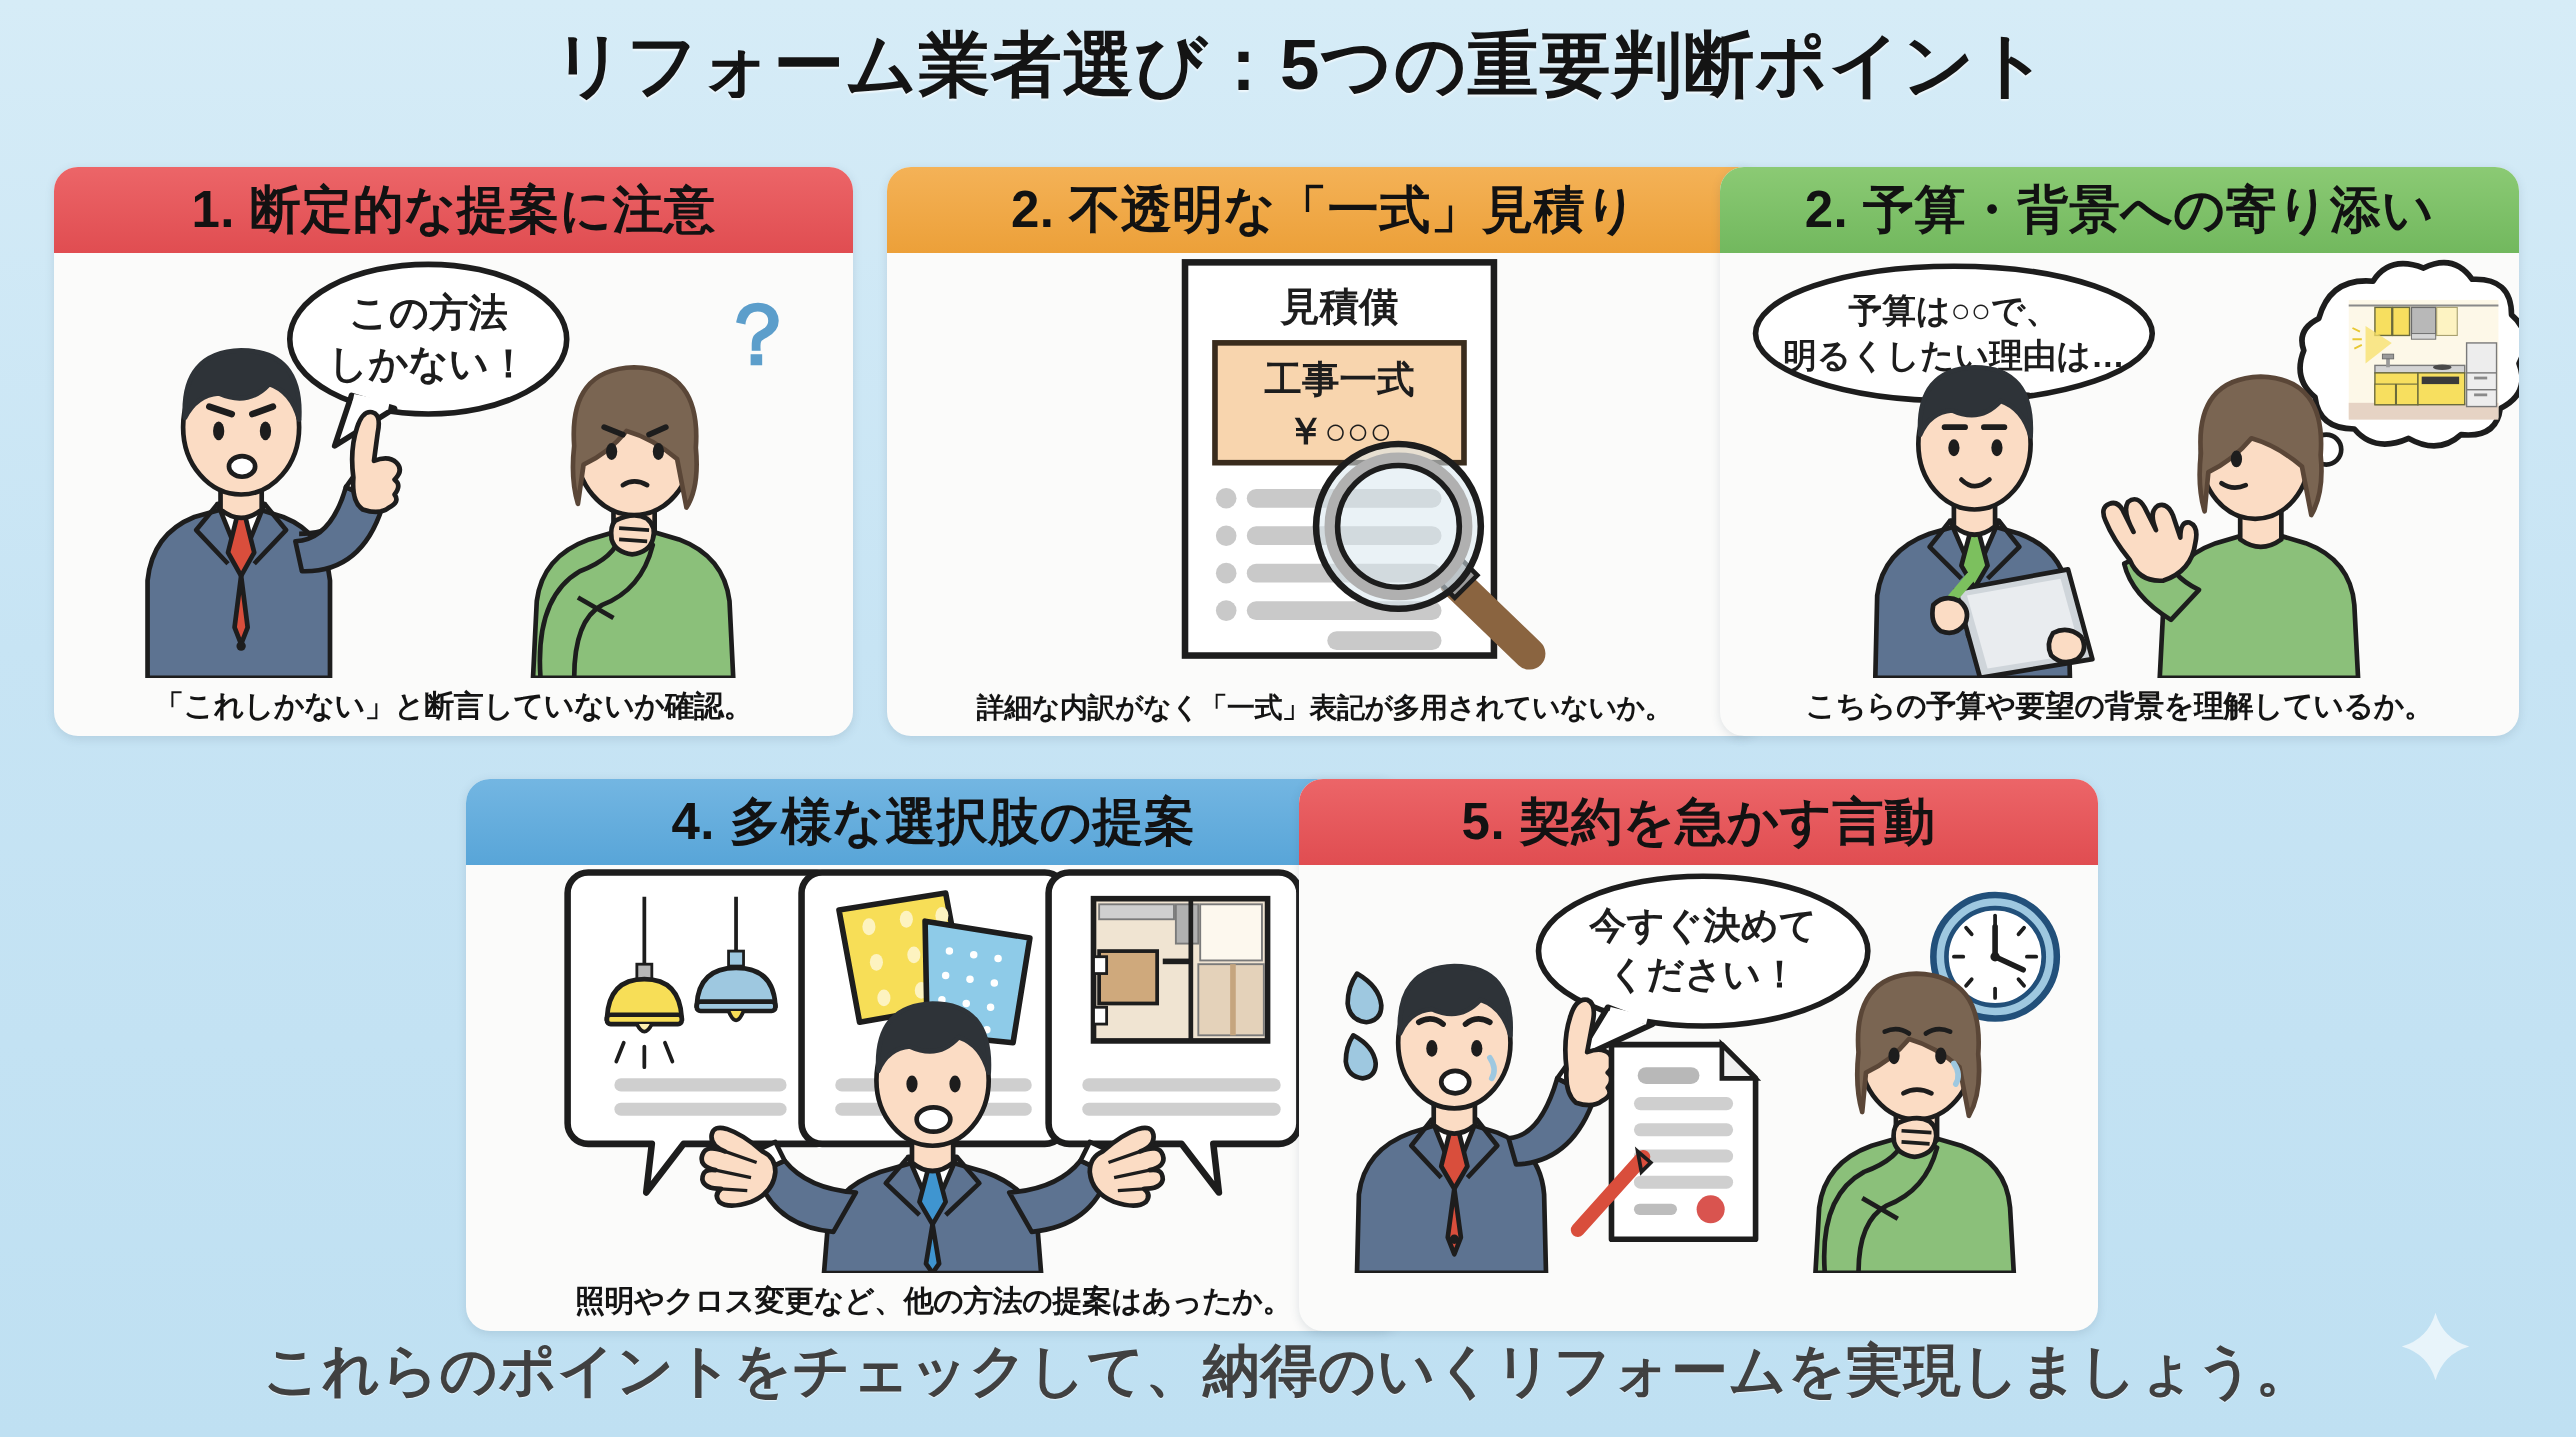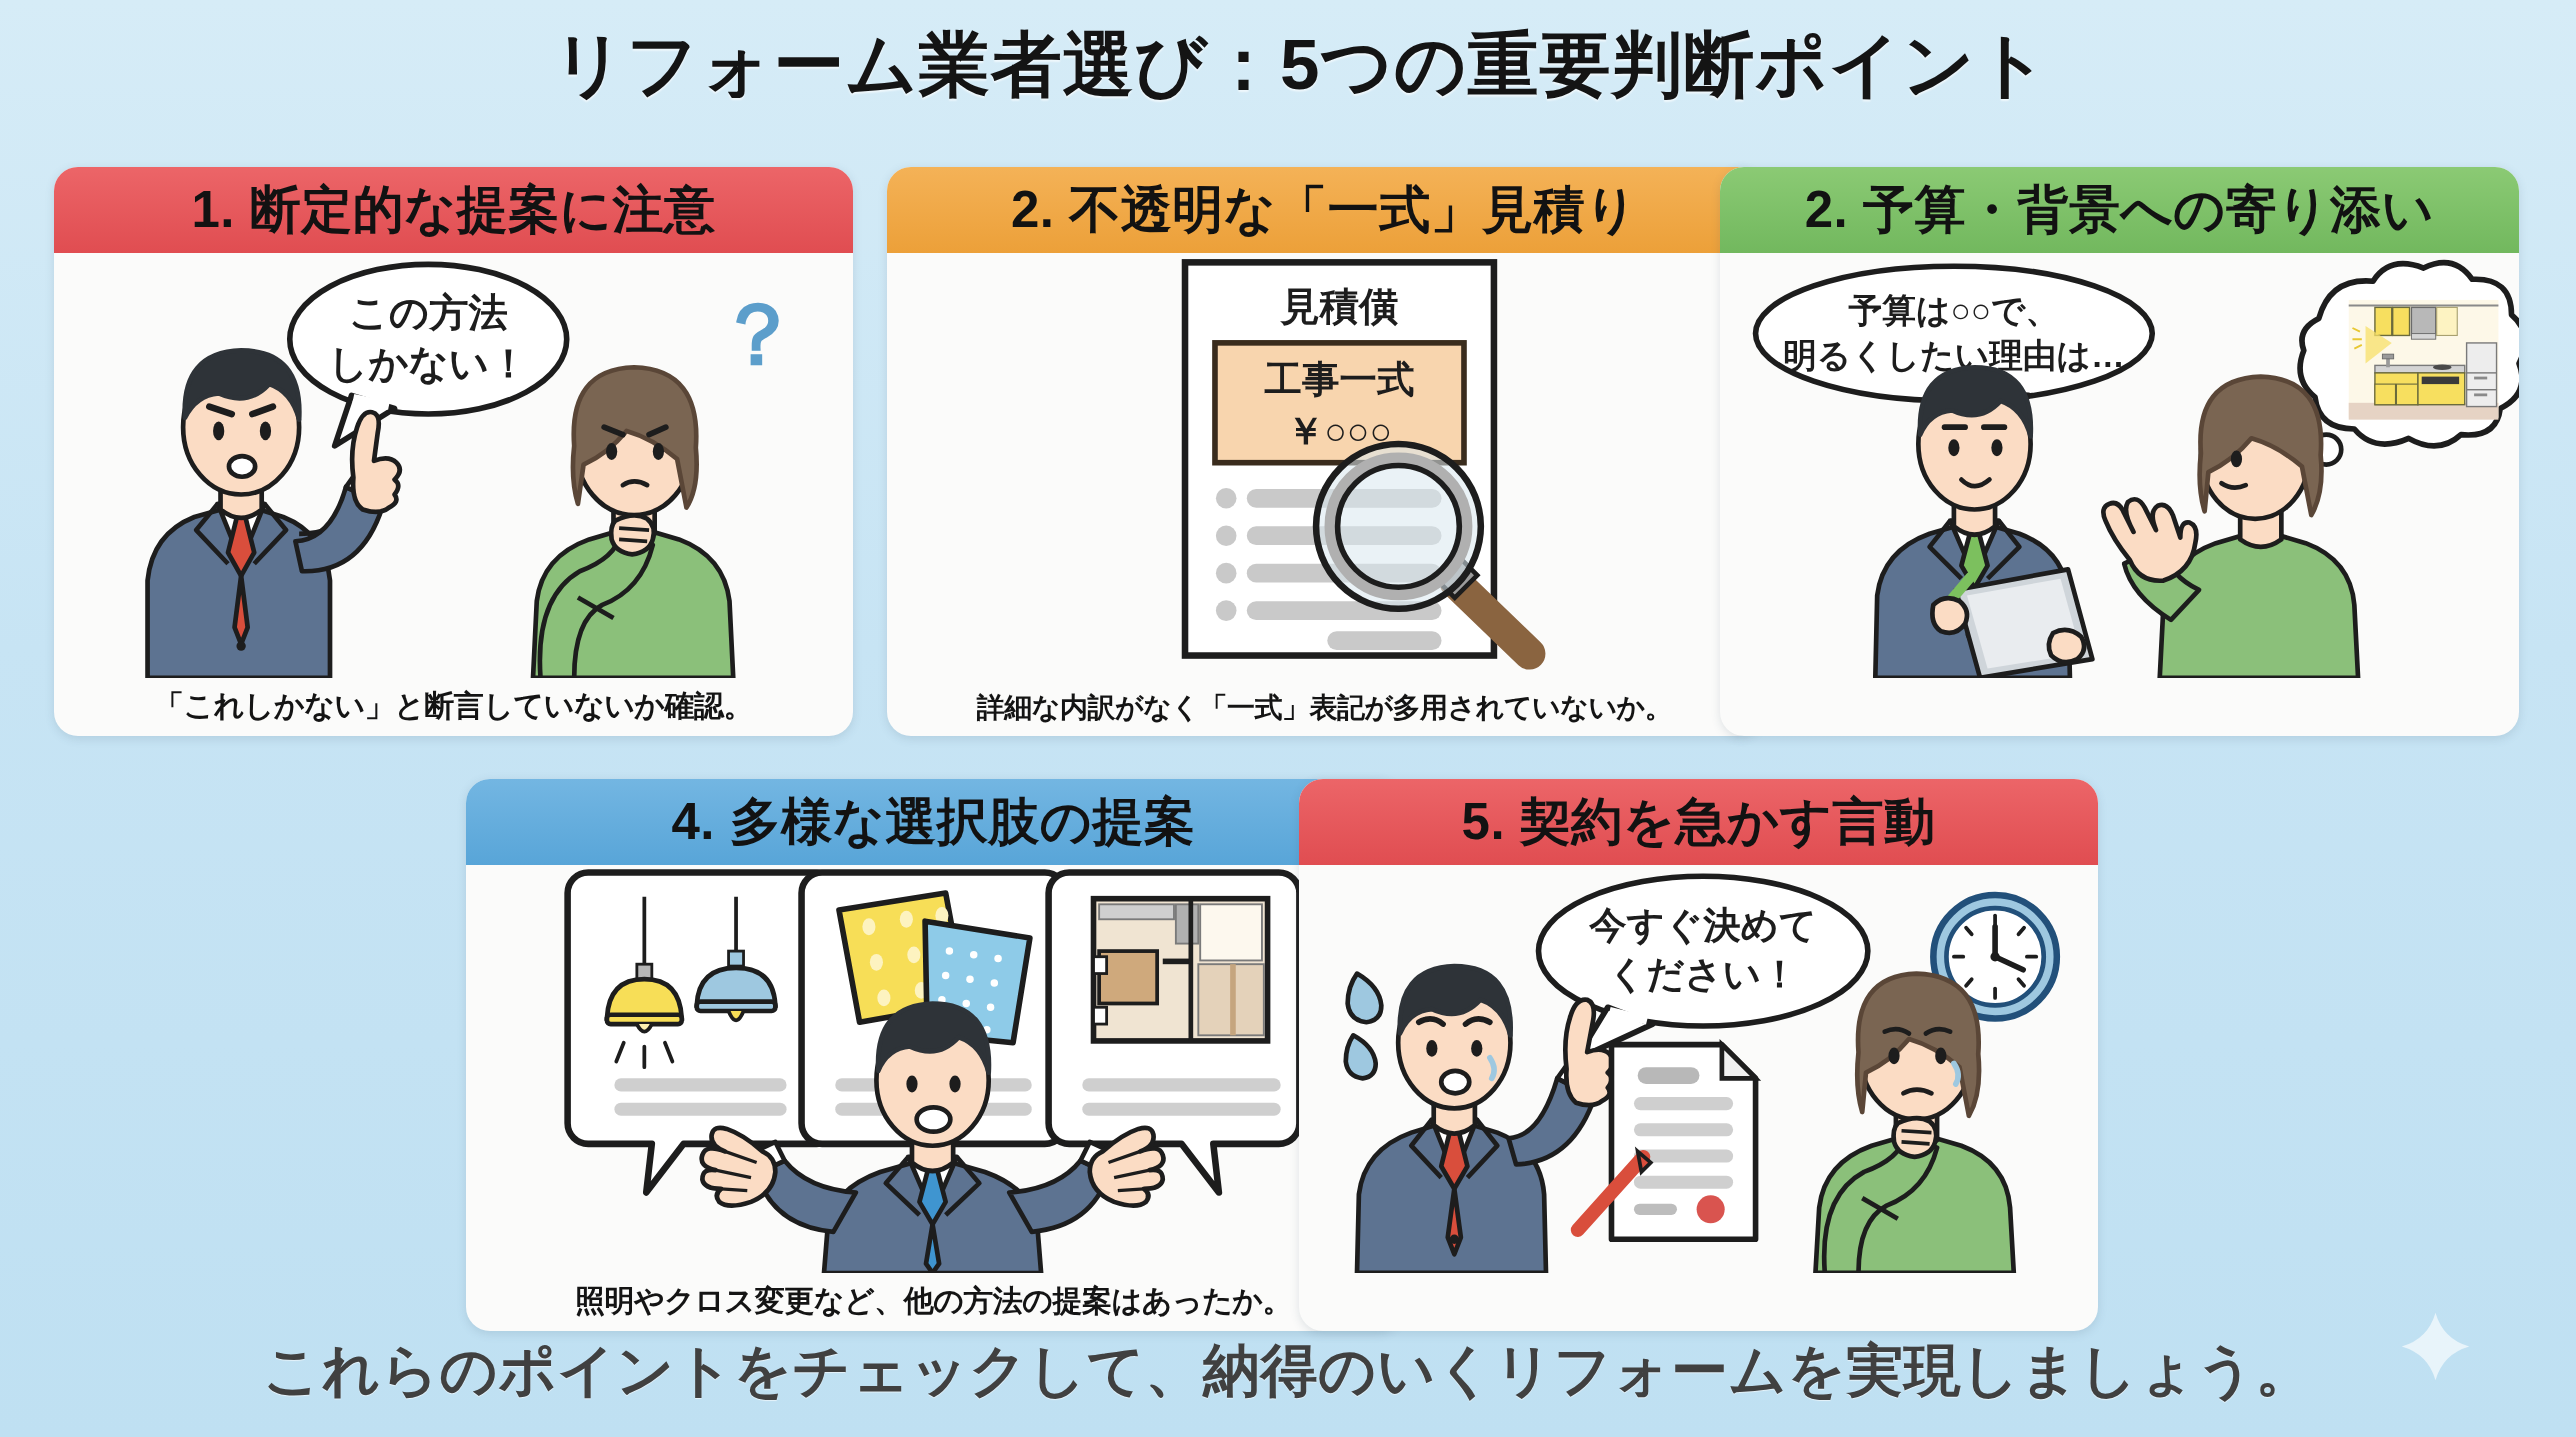--- a/index.html
+++ b/index.html
@@ -307,20 +307,21 @@
         <path d="M536 246 Q548 254 562 248" fill="none" stroke-width="5" stroke-linecap="round"></path>
 
         <path d="M482 392 Q440 366 432 332 L470 314 Q482 346 512 360 Z" fill="#8bc07a"></path>
         <path d="M438 328 Q420 306 412 286 Q406 272 416 268 Q426 264 432 278 L442 298
                  Q430 276 436 266 Q446 258 454 272 L466 296
                  Q458 276 468 270 Q478 266 484 280 L492 304
                  Q492 286 502 288 Q512 292 508 310 Q504 340 474 350 Q448 352 438 328 Z" fill="#fbdcc4"></path>
       </g>
     </svg>
   </div>
+  <div class="card-caption">こちらの予算や要望の背景を理解しているか。</div>
 </div>
 
 <div class="card" id="card4">
   <div class="card-head" style="background:linear-gradient(180deg,#73b6e2,#58a5d8);">4. 多様な選択肢の提案</div>
   <div class="card-body">
     <svg class="illus" viewBox="0 0 854 436" preserveAspectRatio="xMidYMid meet">
 
       <g>
         <path d="M58 8 h244 a22 22 0 0 1 22 22 v246 a22 22 0 0 1 -22 22 h-142 l-40 52 l6 -52 h-68
                  a22 22 0 0 1 -22 -22 v-246 a22 22 0 0 1 22 -22 Z" fill="#ffffff" stroke="#1d1d1d" stroke-width="7" stroke-linejoin="round"></path>

